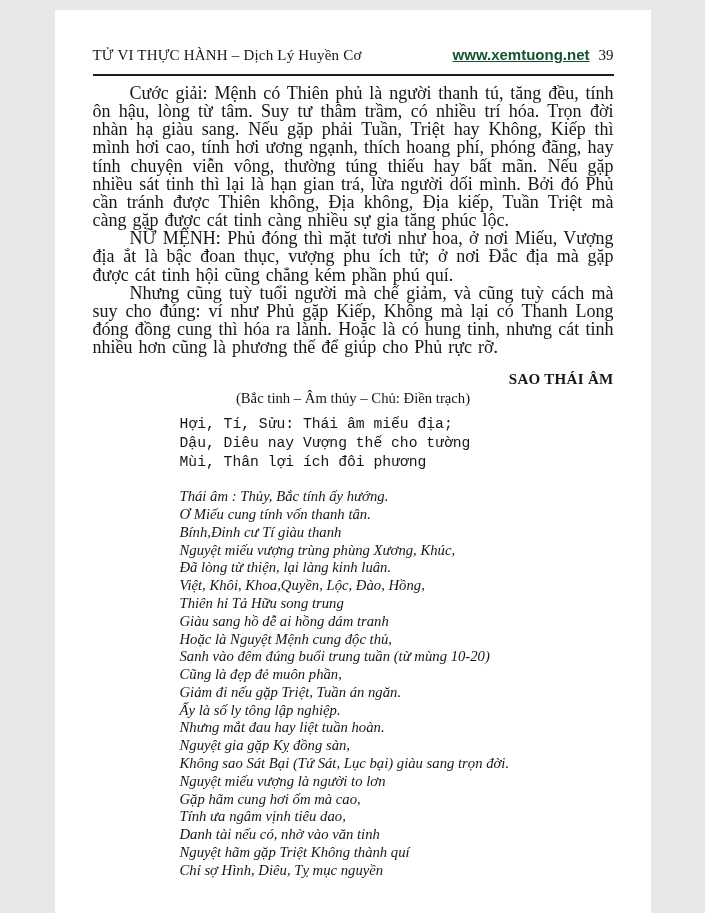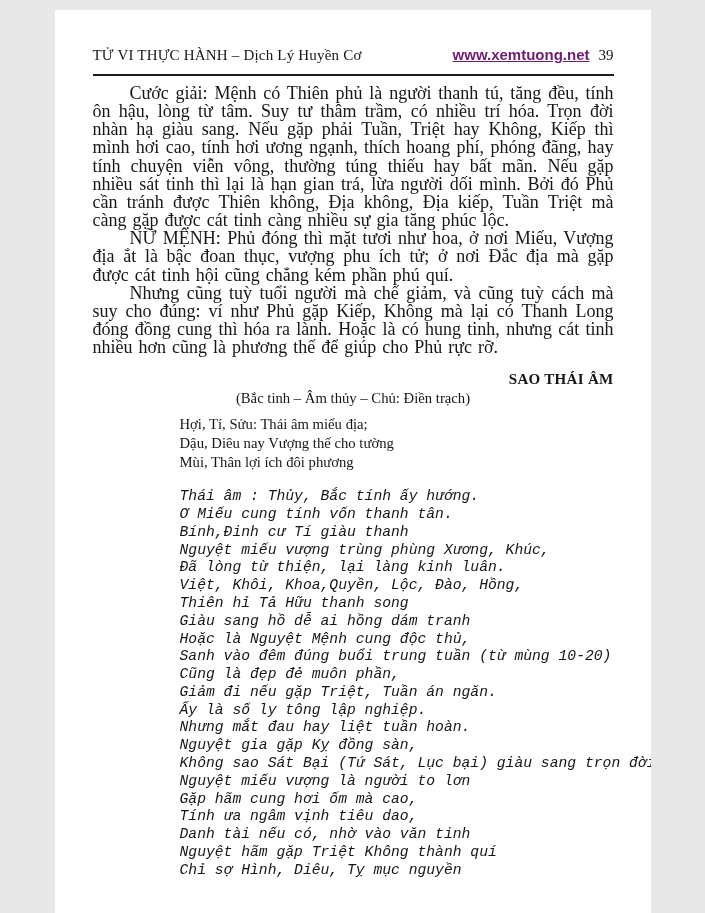--- a/index.html
+++ b/index.html
@@ -68,38 +68,38 @@
     font-size:14.7px;
     line-height:18px;
   }
   .verse{
     padding-left:87px;
     font-size:14.7px;
   }
   .verse-plain{
     margin-top:8px;
     line-height:18.6px;
+    font-family:Liberation Mono, monospace;
   }
   .verse-italic{
     margin-top:17px;
     line-height:17.8px;
     font-style:italic;
-    font-family:Liberation Mono, monospace;
   }
   .verse div{white-space:nowrap;}
 </style>
 </head>
 <body>
 
 <div class="page">
 
   <div class="header">
     <span class="header-left">TỬ VI THỰC HÀNH – Dịch Lý Huyền Cơ</span>
     <span class="header-right">
-      <a class="url-link" style="color: #701a75;">www.xemtuong.net</a>
+      <a class="url-link" style="color: #14532d;">www.xemtuong.net</a>
       <span class="page-num">39</span>
     </span>
   </div>
 
   <hr class="rule">
 
   <div class="body-text">
     <p>Cước giải: Mệnh có Thiên phủ là người thanh tú, tăng đều, tính ôn hậu, lòng từ tâm. Suy tư thâm trầm, có nhiều trí hóa. Trọn đời nhàn hạ giàu sang. Nếu gặp phải Tuần, Triệt hay Không, Kiếp thì mình hơi cao, tính hơi ương ngạnh, thích hoang phí, phóng đãng, hay tính chuyện viễn vông, thường túng thiếu hay bất mãn. Nếu gặp nhiều sát tinh thì lại là hạn gian trá, lừa người dối mình. Bởi đó Phủ cần tránh được Thiên không, Địa không, Địa kiếp, Tuần Triệt mà càng gặp được cát tinh càng nhiều sự gia tăng phúc lộc.</p>
     <p>NỮ MỆNH: Phủ đóng thì mặt tươi như hoa, ở nơi Miếu, Vượng địa ắt là bậc đoan thục, vượng phu ích tử; ở nơi Đắc địa mà gặp được cát tinh hội cũng chẳng kém phần phú quí.</p>
     <p>Nhưng cũng tuỳ tuổi người mà chế giảm, và cũng tuỳ cách mà suy cho đúng: ví như Phủ gặp Kiếp, Không mà lại có Thanh Long đóng đồng cung thì hóa ra lành. Hoặc là có hung tinh, nhưng cát tinh nhiều hơn cũng là phương thế để giúp cho Phủ rực rỡ.</p>
@@ -114,21 +114,21 @@
     <div>Mùi, Thân lợi ích đôi phương</div>
   </div>
 
   <div class="verse verse-italic">
     <div>Thái âm : Thủy, Bắc tính ấy hướng.</div>
     <div>Ơ Miếu cung tính vốn thanh tân.</div>
     <div>Bính,Đinh cư Tí giàu thanh</div>
     <div>Nguyệt miếu vượng trùng phùng Xương, Khúc,</div>
     <div>Đã lòng từ thiện, lại làng kinh luân.</div>
     <div>Việt, Khôi, Khoa,Quyền, Lộc, Đào, Hồng,</div>
-    <div>Thiên hỉ Tả Hữu thanh song</div>
+    <div>Thiên hỉ Tả Hữu song trung</div>
     <div>Giàu sang hồ dễ ai hồng dám tranh</div>
     <div>Hoặc là Nguyệt Mệnh cung độc thủ,</div>
     <div>Sanh vào đêm đúng buổi trung tuần (từ mùng 10-20)</div>
     <div>Cũng là đẹp đẻ muôn phần,</div>
     <div>Giảm đi nếu gặp Triệt, Tuần án ngăn.</div>
     <div>Ấy là số ly tông lập nghiệp.</div>
     <div>Nhưng mắt đau hay liệt tuần hoàn.</div>
     <div>Nguyệt gia gặp Kỵ đồng sàn,</div>
     <div>Không sao Sát Bại (Tứ Sát, Lục bại) giàu sang trọn đời.</div>
     <div>Nguyệt miếu vượng là người to lơn</div>

